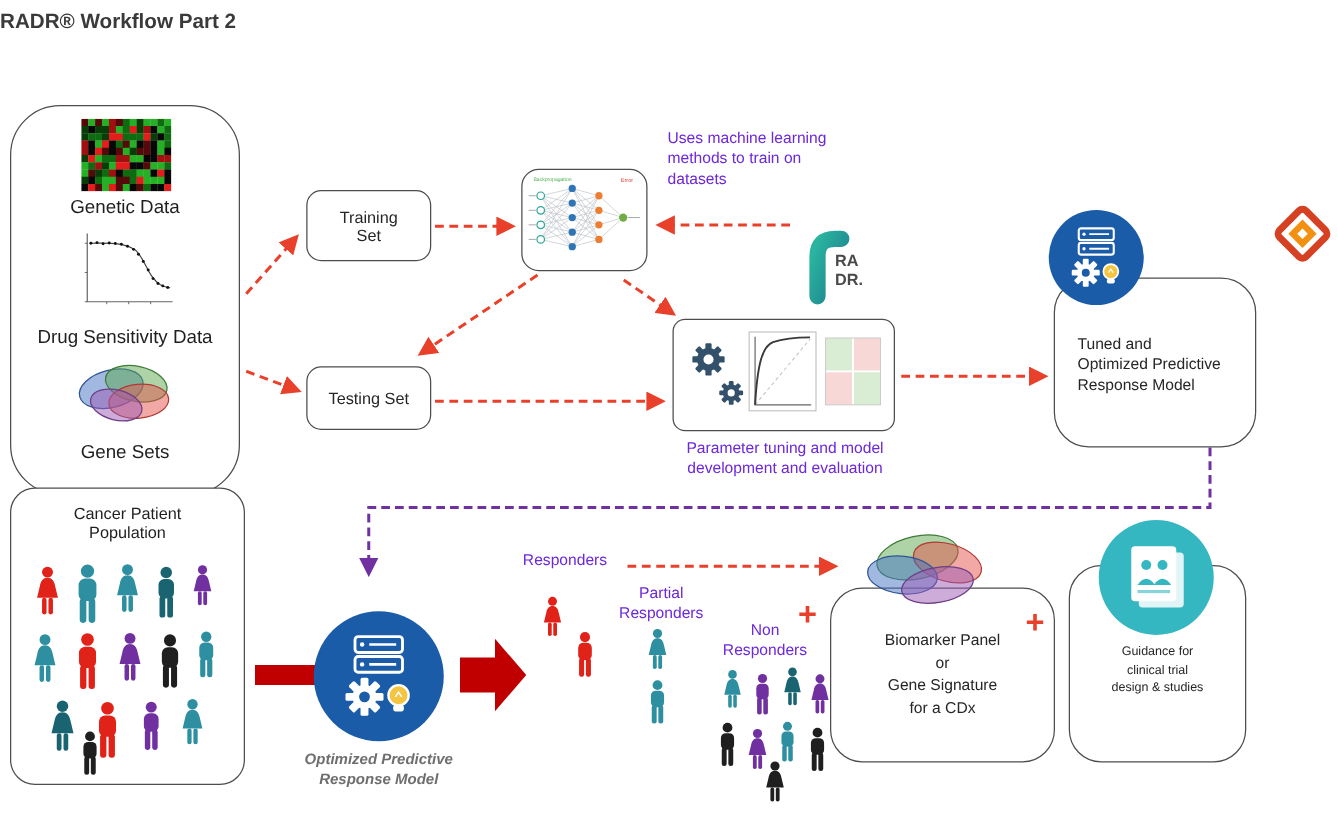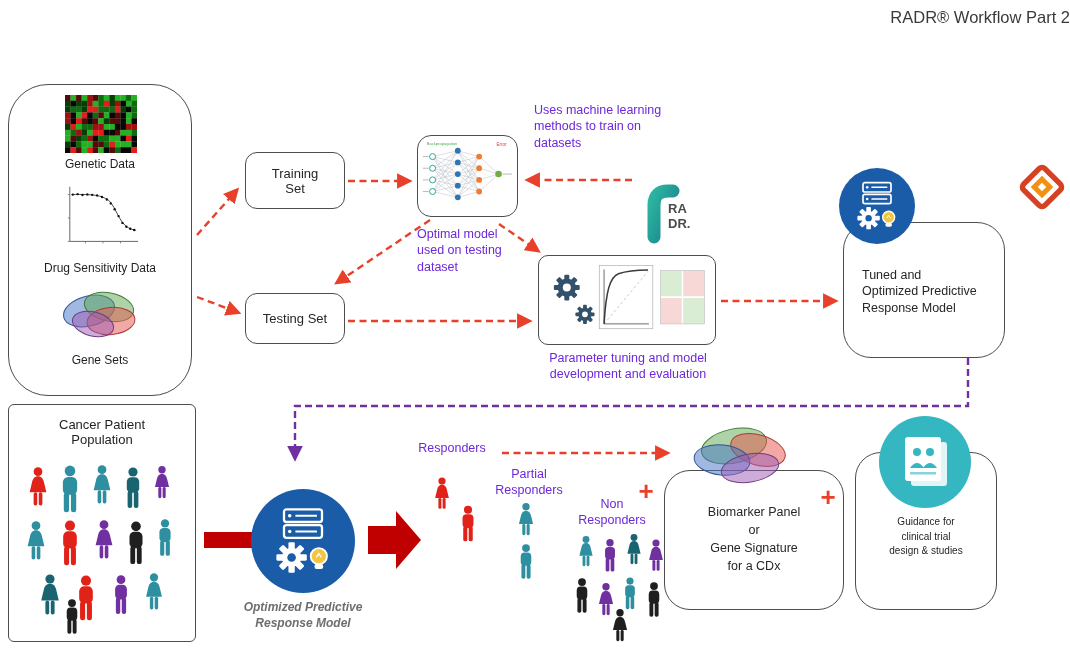--- a/index.html
+++ b/index.html
@@ -8,22 +8,22 @@
   #canvas{position:relative;width:1070px;height:650px;background:#fff;overflow:hidden;color:#262626}
   .abs{position:absolute}
   .box{position:absolute;background:#fff;border:1.3px solid #4d4d4d;z-index:2}
   .pre{white-space:pre-line}
   .ctr{display:flex;align-items:center;justify-content:center;text-align:center}
   #overlay{position:absolute;left:0;top:0;width:1070px;height:650px;z-index:4;pointer-events:none}
   .node-circle{position:absolute;border-radius:50%;background:var(--node-blue);z-index:6;display:flex;align-items:center;justify-content:center}
   .crowd{position:absolute;z-index:3}
   .lbl{position:absolute;z-index:3;font-size:12.5px;line-height:1.3;color:#6d28d9}
   .plus{position:absolute;z-index:3;color:var(--plus-red);font-size:26px;font-weight:bold;line-height:1}
-  #title{position:absolute;left:0;top:8px;width:100%;text-align:right;font-size:16.5px;font-weight:400;color:#3a3a3a;z-index:3}
-  .panel-lbl{position:absolute;width:100%;text-align:center;font-size:12px;color:#1f1f1f}
+  #title{position:absolute;left:0;top:8px;width:100%;text-align:left;font-size:16.5px;font-weight:700;color:#3a3a3a;z-index:3}
+  .panel-lbl{position:absolute;width:100%;text-align:center;font-size:15px;color:#1f1f1f}
   .teal-circle{position:absolute;border-radius:50%;background:var(--node-teal);z-index:6;display:flex;align-items:center;justify-content:center}
 </style>
 </head>
 <body>
 
 <div id="canvas">
 
   <div id="title">RADR® Workflow Part 2</div>
 
   <svg id="overlay" viewBox="0 0 1070 650">
@@ -324,23 +324,20 @@
         <circle cx="62" cy="44" r="3" fill="#ED7D31"></circle>
           <circle cx="62" cy="56" r="3" fill="#ED7D31"></circle>
         <circle cx="82" cy="38" r="3.4" fill="#70AD47"></circle>
       </g>
     </svg>
   </div>
 
   <div class="lbl pre" style="left:534px;top:102px;width:175px">Uses machine learning
 methods to train on
 datasets</div>
-  <div class="lbl pre" style="left:417px;top:226px;width:112px">Optimal model
-used on testing
-dataset</div>
 
   <svg class="abs" style="left:640px;top:183px;z-index:3" width="72" height="62" viewBox="0 0 72 62">
     <defs>
       <linearGradient id="rg" x1="0" y1="0" x2="1" y2="1">
         <stop offset="0" stop-color="#2BB5A0"></stop>
           <stop offset="1" stop-color="#1B7F8C"></stop>
       </linearGradient>
     </defs>
     <path d="M14,54 L14,22 Q14,8 28,8 L33,8" fill="none" stroke="url(#rg)" stroke-width="13" stroke-linecap="round"></path>
     <text x="28" y="30" font-size="13" font-weight="bold" fill="#4a4a4a">RA</text>
@@ -396,21 +393,21 @@
   </div>
 
   <svg class="abs" style="left:1018px;top:162px;z-index:3" width="48" height="50" viewBox="0 0 48 50">
     <g transform="translate(24,25) rotate(45)">
       <rect x="-15" y="-15" width="30" height="30" rx="4" fill="none" stroke="#D64123" stroke-width="5.5"></rect>
       <rect x="-8" y="-8" width="16" height="16" fill="#F29111"></rect>
       <rect x="-3" y="-3" width="6" height="6" fill="#fff"></rect>
     </g>
   </svg>
 
-  <div class="box" style="left:8px;top:404px;width:188px;height:238px;border-radius:6px">
+  <div class="box" style="left:8px;top:390px;width:188px;height:238px;border-radius:20px">
     <div class="panel-lbl pre" style="top:12px;font-size:13px">Cancer Patient
 Population</div>
     <svg id="crowd-cancer" class="crowd" style="left:5px;top:44px" width="176" height="190" viewBox="0 0 176 190">
         <use href="#pf" transform="translate(24,36) scale(0.95)" fill="var(--person-red)"></use>
         <use href="#pm" transform="translate(56,38) scale(1.15)" fill="var(--person-teal)"></use>
         <use href="#pf" transform="translate(88,34) scale(0.95)" fill="var(--person-teal)"></use>
         <use href="#pm" transform="translate(119,37) scale(1)" fill="var(--person-dark-teal)"></use>
         <use href="#pf" transform="translate(148,32) scale(0.8)" fill="var(--person-purple)"></use>
         <use href="#pf" transform="translate(22,90) scale(0.95)" fill="var(--person-teal)"></use>
         <use href="#pm" transform="translate(56,92) scale(1.1)" fill="var(--person-red)"></use>

